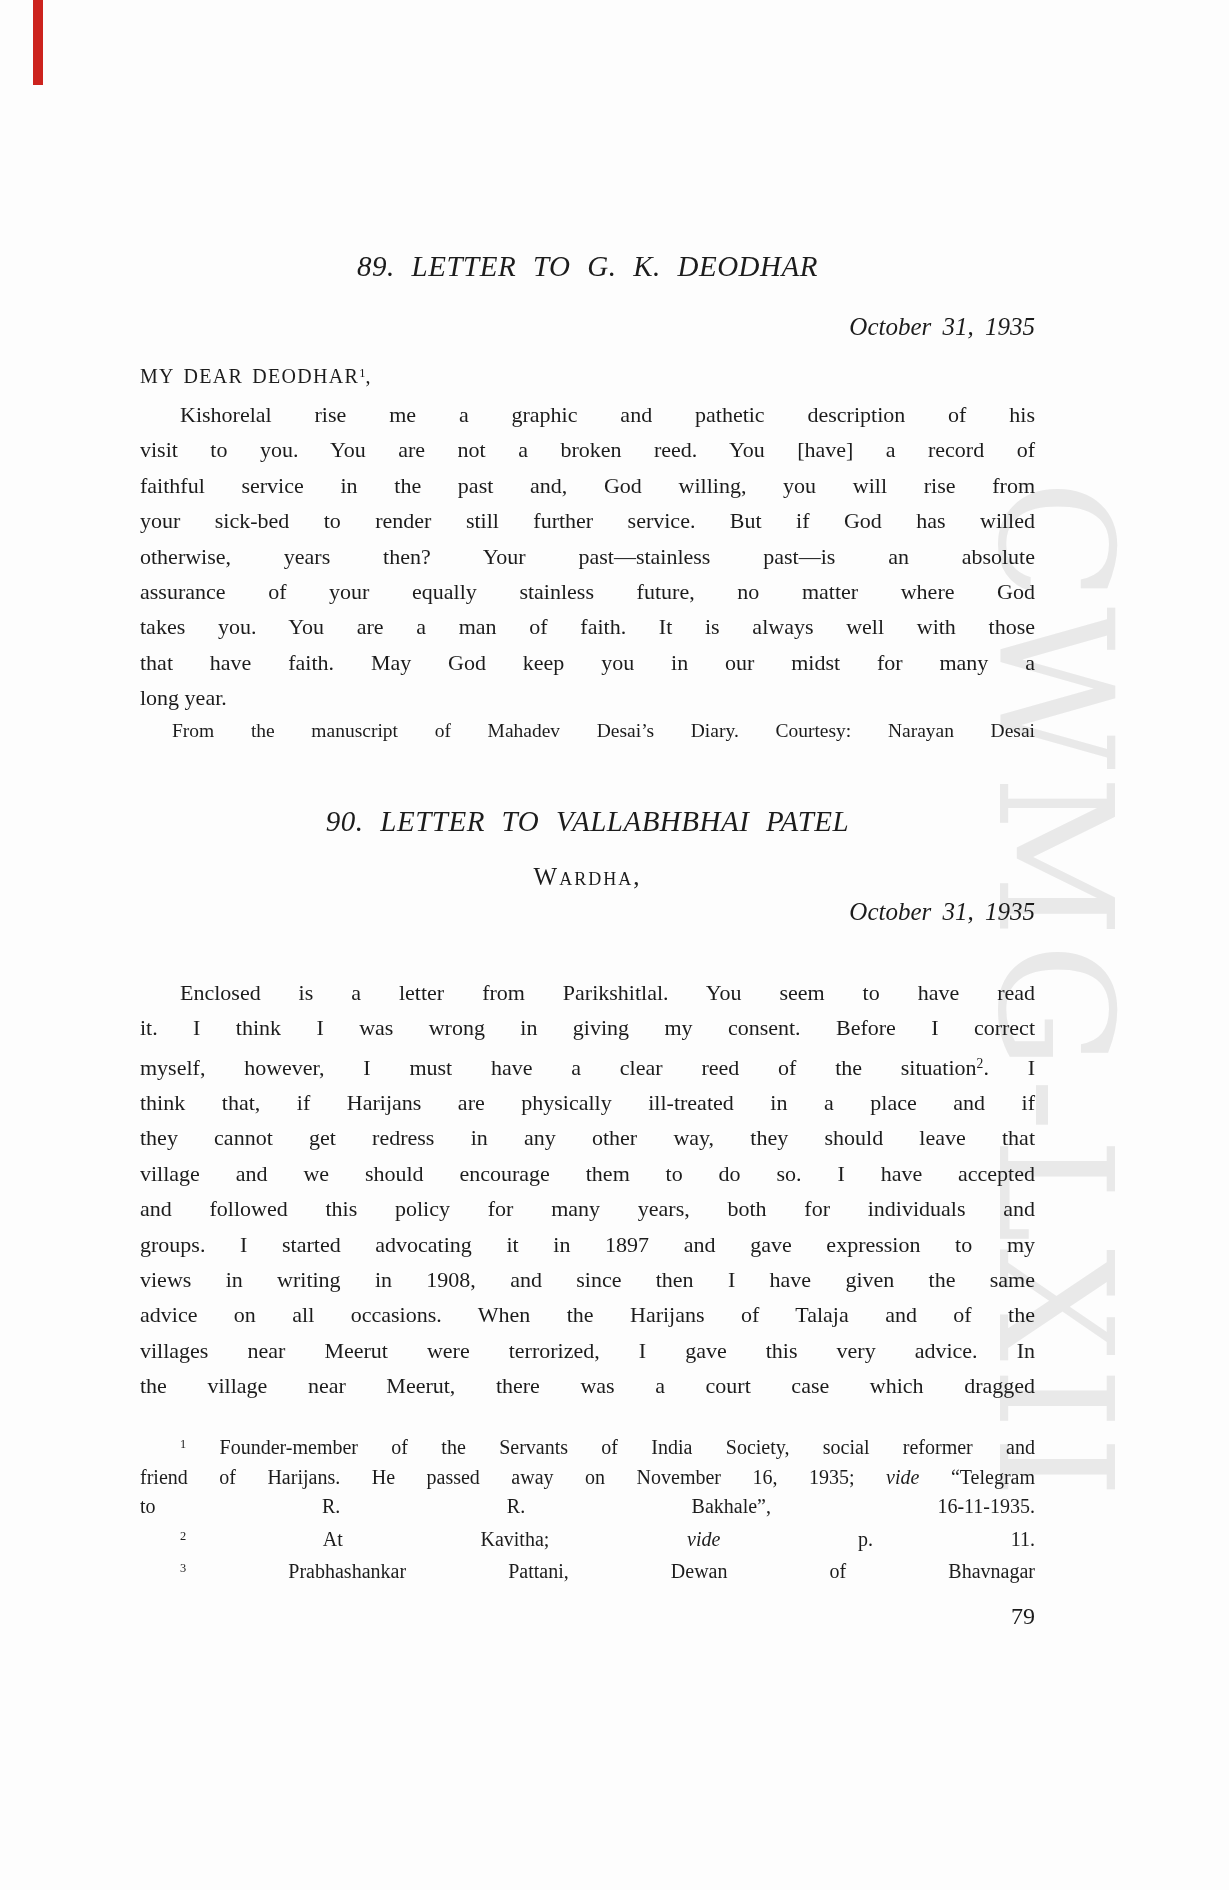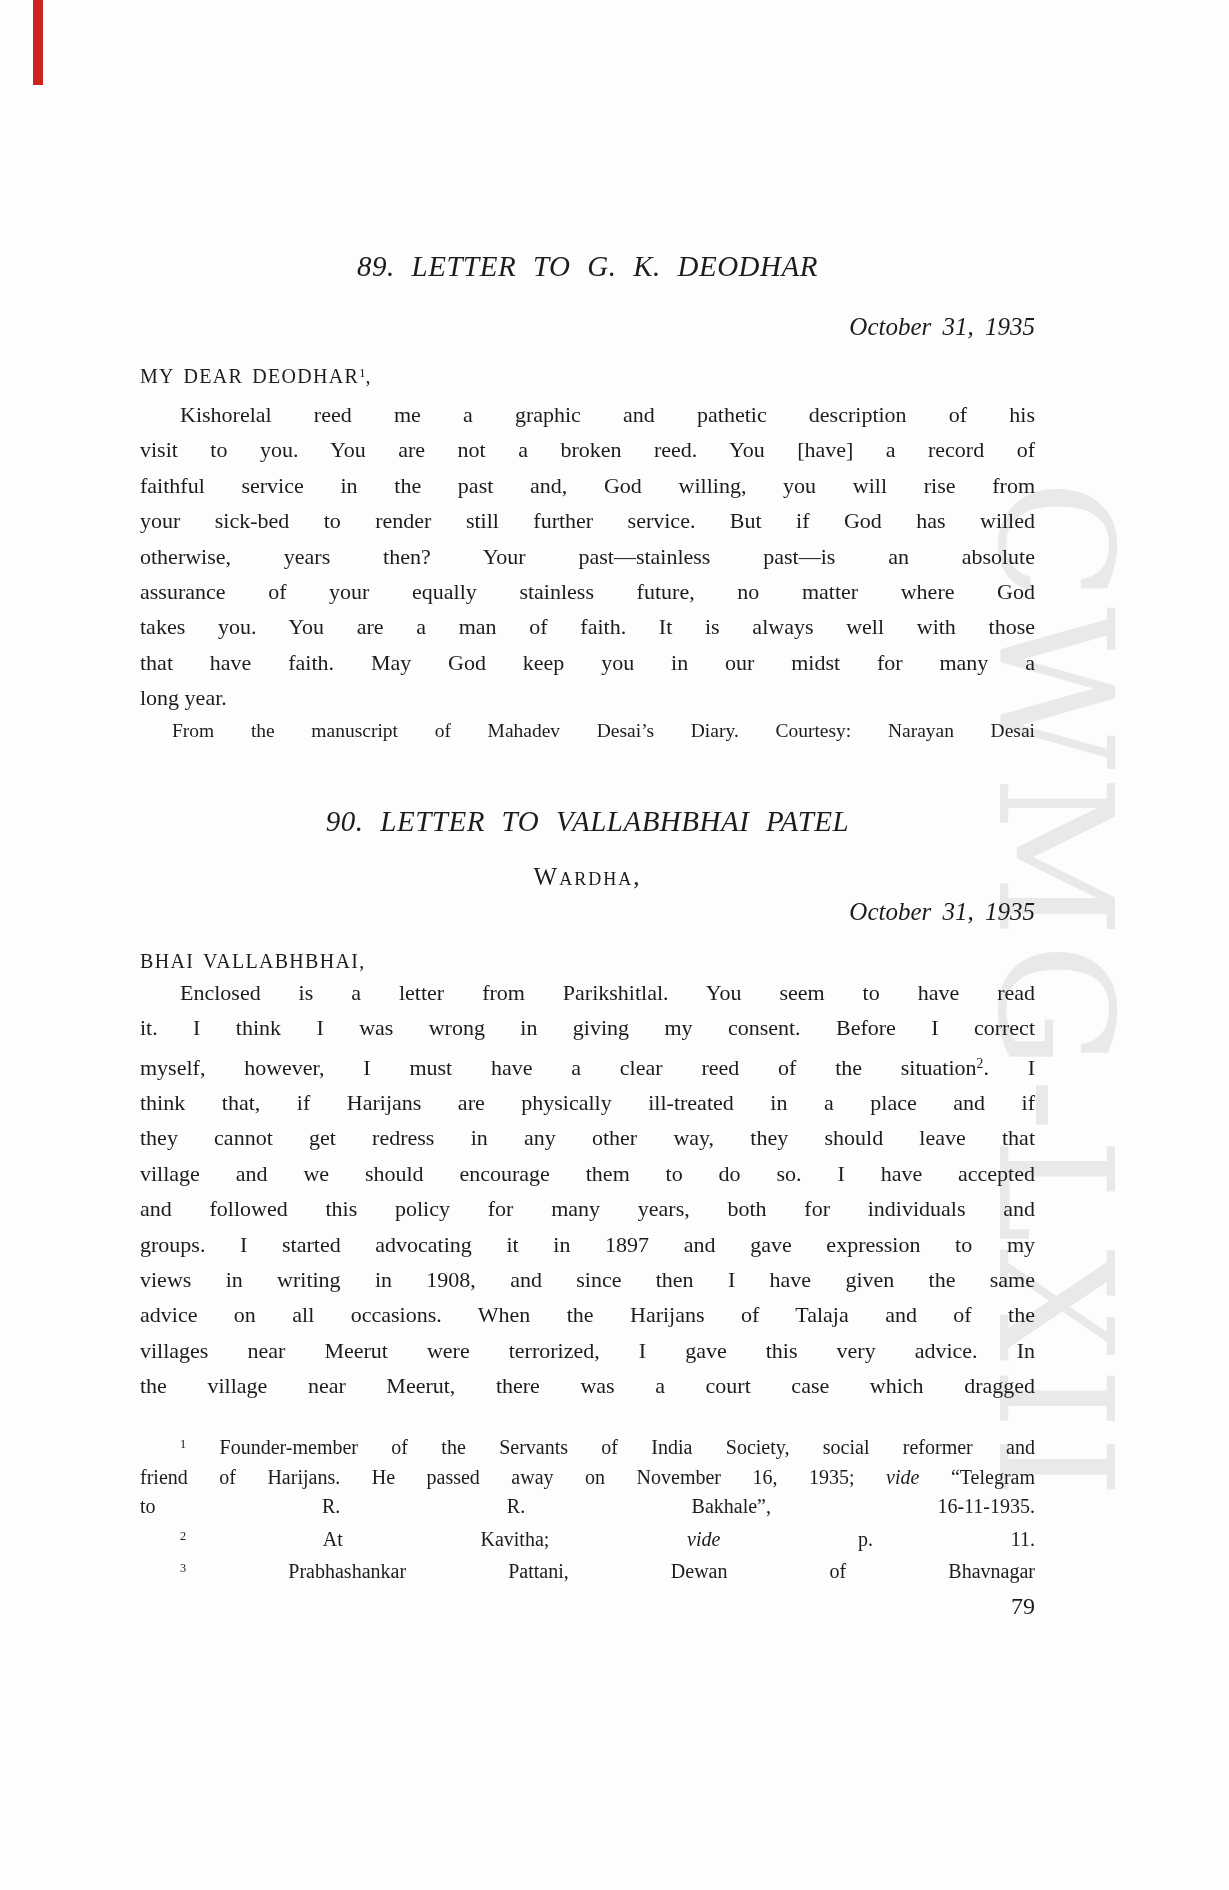--- a/index.html
+++ b/index.html
@@ -31,62 +31,61 @@
     font-size:29px; word-spacing:9px; letter-spacing:0.5px;
   }
   .date { text-align:right; font-style:italic; font-size:25px; word-spacing:5px; }
   .place { text-align:center; font-variant:small-caps; font-size:25px; letter-spacing:2px; }
   .salut { font-size:20px; letter-spacing:1.3px; word-spacing:3px; }
   .bodypar .line { font-size:22px; line-height:35.4px; text-align:justify; text-align-last:justify; }
   .line.indent { text-indent:40px; }
   .line.last { text-align-last:left; }
   .source .line { font-size:19.5px; line-height:30px; padding-left:32px; text-align:justify; text-align-last:justify; }
   .footnotes .line { font-size:20px; line-height:29.5px; text-align:justify; text-align-last:justify; }
-  .pagenum { text-align:right; font-size:24px; }
+  .pagenum { text-align:right; font-size:24px;margin-top:10px; }
   .sup { font-size:0.62em; vertical-align:0.5em; letter-spacing:0; }
   .i { font-style:italic; }
 </style>
 </head>
 <body>
 
 <div class="scanpage">
 
   <div class="redmark" style="background: rgb(204, 35, 30);"></div>
 
   <div class="watermark" style="color: rgb(233, 233, 233);">CWMG-LXII</div>
 
   <div class="col title" style="top:250px;">89. LETTER TO G. K. DEODHAR</div>
 
   <div class="col date" style="top:313px;">October 31, 1935</div>
 
   <div class="col salut" style="top:365px;"><span>MY DEAR DEODHAR</span><span class="sup">1</span><span>,</span></div>
 
   <div class="col bodypar" style="top:397px;">
-      <div class="line indent"><span>Kishorelal reed me a graphic and pathetic description of his</span></div>
+      <div class="line indent"><span>Kishorelal rise me a graphic and pathetic description of his</span></div>
       <div class="line"><span>visit to you. You are not a broken reed. You [have] a record of</span></div>
       <div class="line"><span>faithful service in the past and, God willing, you will rise from</span></div>
       <div class="line"><span>your sick-bed to render still further service. But if God has willed</span></div>
       <div class="line"><span>otherwise, years then? Your past—stainless past—is an absolute</span></div>
       <div class="line"><span>assurance of your equally stainless future, no matter where God</span></div>
       <div class="line"><span>takes you. You are a man of faith. It is always well with those</span></div>
       <div class="line"><span>that have faith. May God keep you in our midst for many a</span></div>
       <div class="line last"><span>long year.</span></div>
     </div>
 
   <div class="col source" style="top:716px;">
     <div class="line"><span>From the manuscript of Mahadev Desai’s Diary. Courtesy: Narayan Desai</span></div>
   </div>
 
   <div class="col title" style="top:805px;">90. LETTER TO VALLABHBHAI PATEL</div>
 
   <div class="col place" style="top:863px;">Wardha,</div>
 
   <div class="col date" style="top:898px;">October 31, 1935</div>
 
-  <div class="col salut" style="top:950px;"><span>BHAI VALLABHBHAI,</span></div>
 
   <div class="col bodypar" style="top:975px;">
       <div class="line indent"><span>Enclosed is a letter from Parikshitlal. You seem to have read</span></div>
       <div class="line"><span>it. I think I was wrong in giving my consent. Before I correct</span></div>
       <div class="line"><span>myself, however, I must have a clear reed of the situation</span><span class="sup">2</span><span>. I</span></div>
       <div class="line"><span>think that, if Harijans are physically ill-treated in a place and if</span></div>
       <div class="line"><span>they cannot get redress in any other way, they should leave that</span></div>
       <div class="line"><span>village and we should encourage them to do so. I have accepted</span></div>
       <div class="line"><span>and followed this policy for many years, both for individuals and</span></div>
       <div class="line"><span>groups. I started advocating it in 1897 and gave expression to my</span></div>

